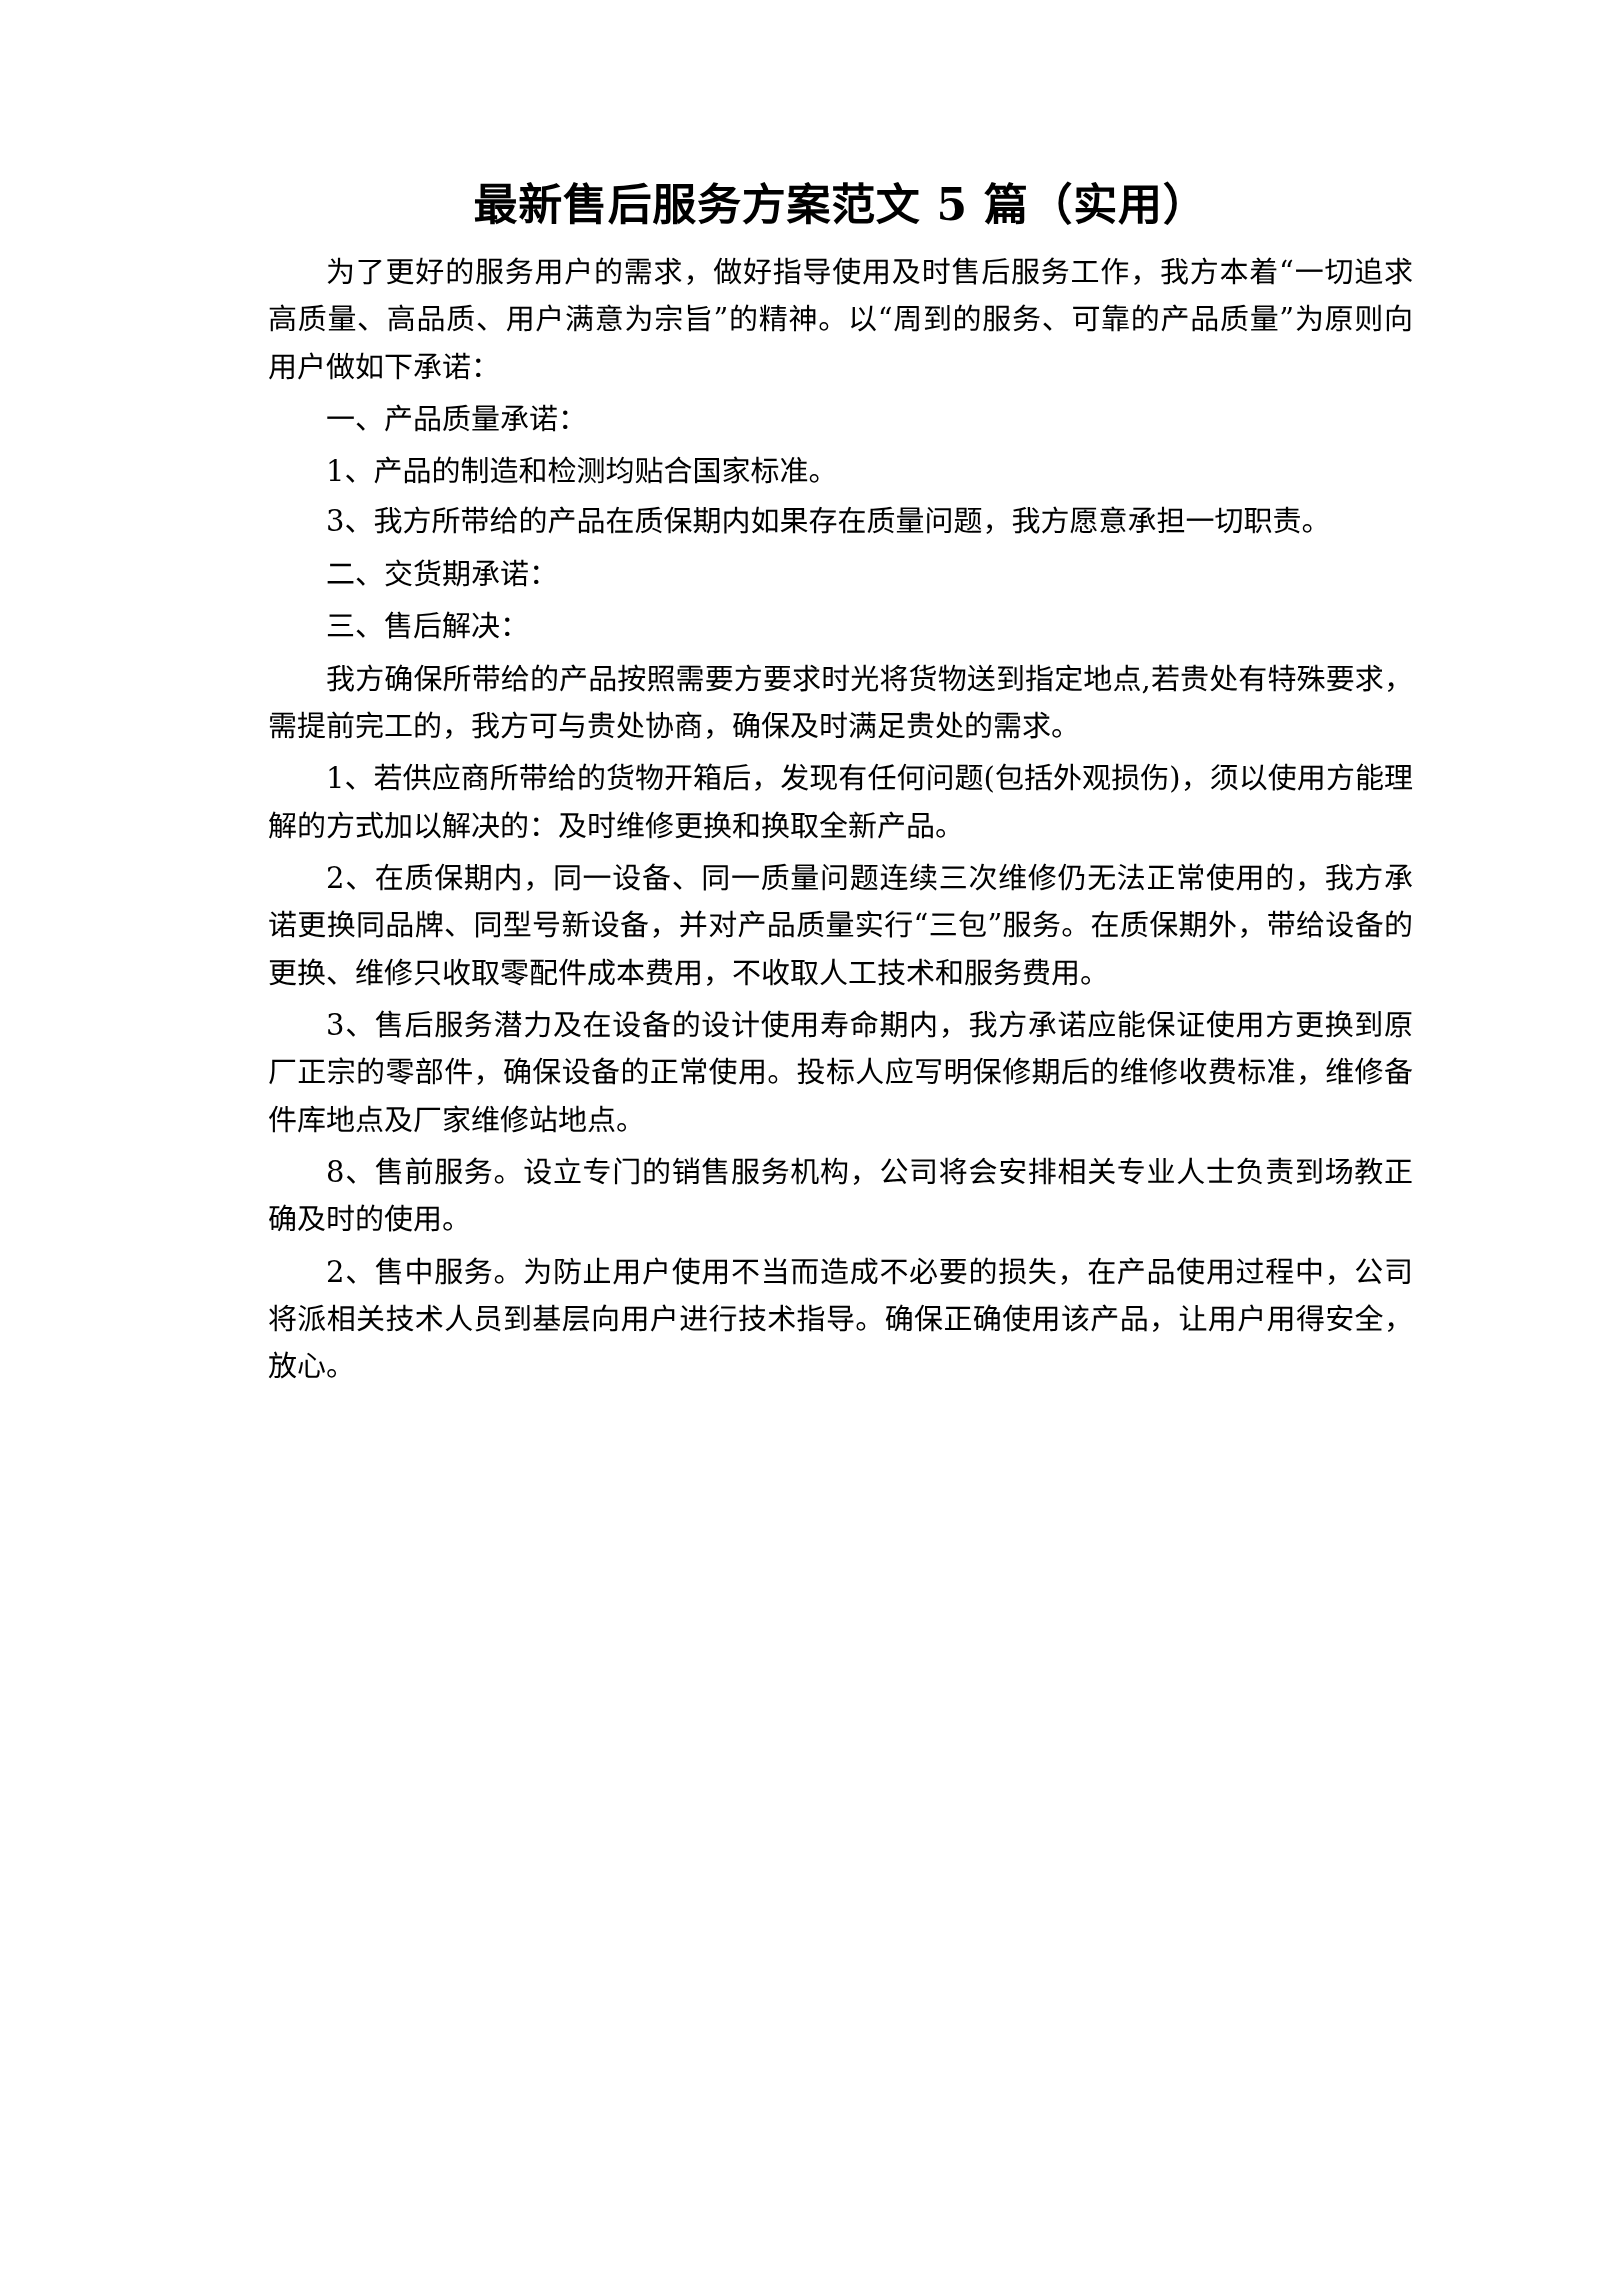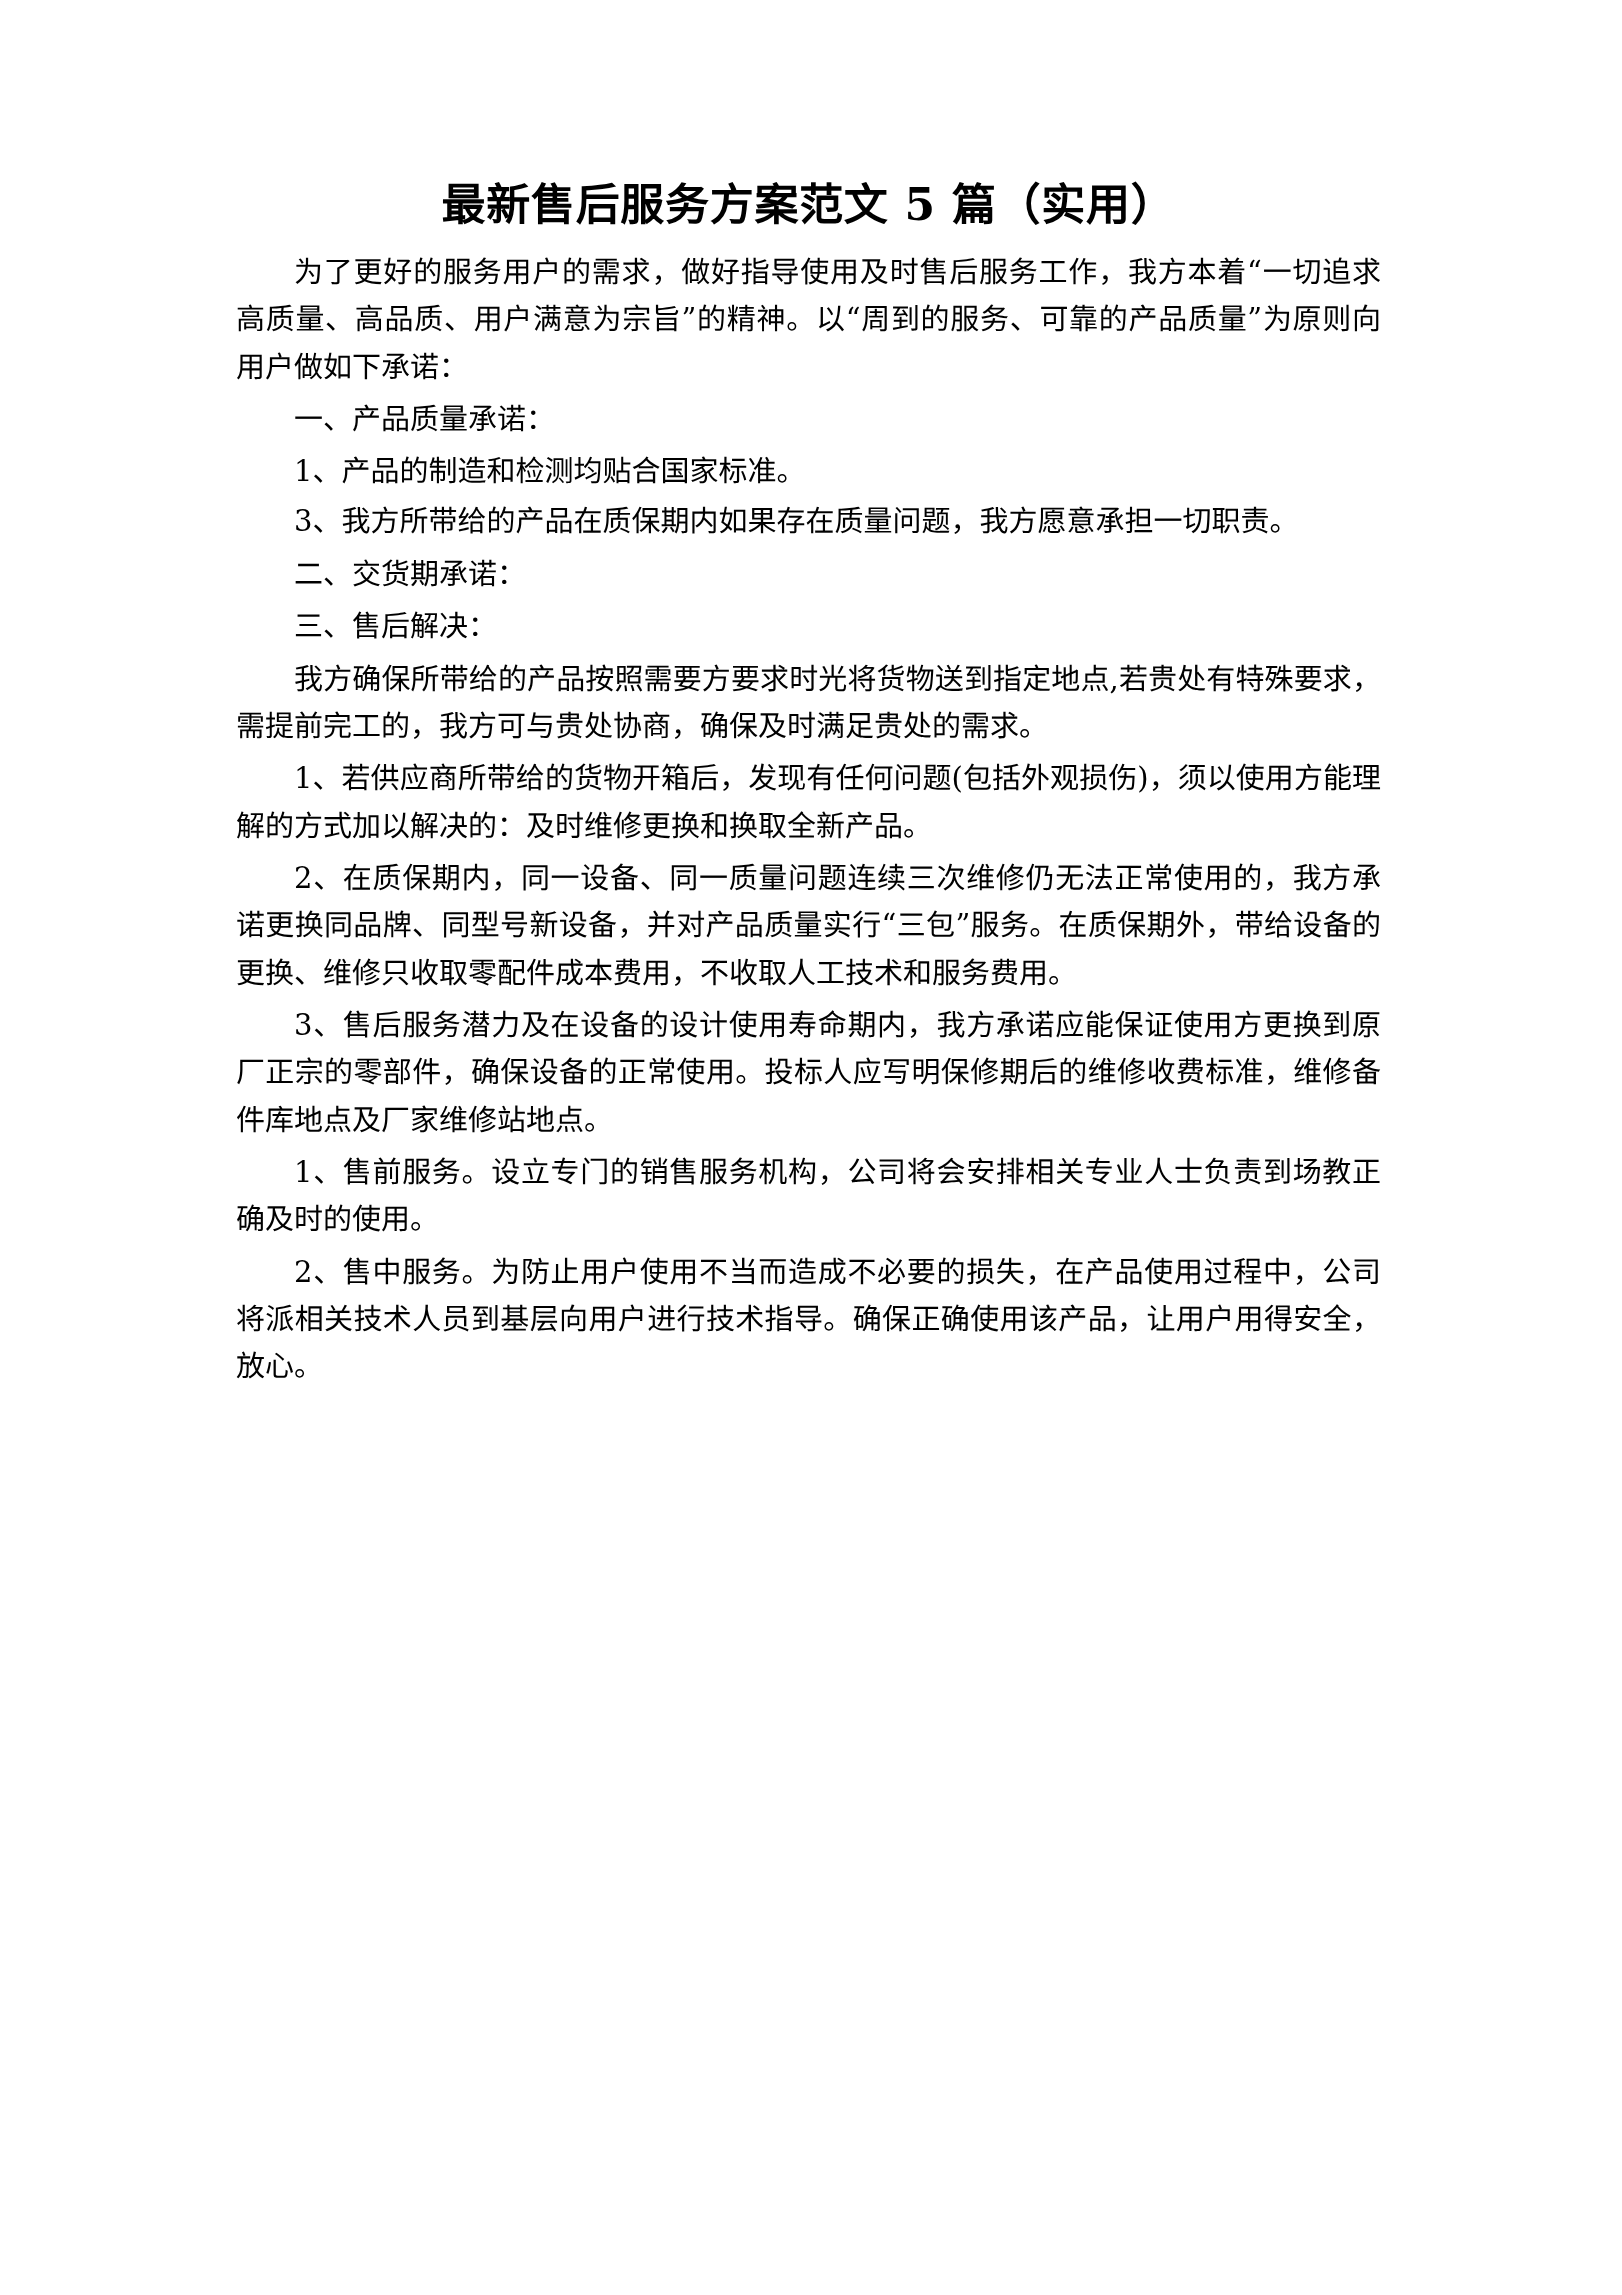--- a/index.html
+++ b/index.html
@@ -20,21 +20,21 @@
     height: 2295px;
     background: #ffffff;
     margin: 0 auto;
     overflow: hidden;
     box-sizing: border-box;
   }
 
   
   #doc-body {
     position: absolute;
-    left: 236px;
+    left: 268px;
     top: 177px;
     width: 1145px;
   }
 
   .doc-title {
     font-family: "DejaVu Serif", "Liberation Serif", serif;
     font-weight: bold;
     font-size: 44px;
     line-height: 1.28;
     text-align: center;
@@ -92,19 +92,19 @@
 
     <p class="para">我方确保所带给的产品按照需要方要求时光将货物送到指定地点,若贵处有特殊要求，需提前完工的，我方可与贵处协商，确保及时满足贵处的需求。</p>
 
     <p class="para">1、若供应商所带给的货物开箱后，发现有任何问题(包括外观损伤)，须以使用方能理解的方式加以解决的：及时维修更换和换取全新产品。</p>
 
     <p class="para">2、在质保期内，同一设备、同一质量问题连续三次维修仍无法正常使用的，我方承诺更换同品牌、同型号新设备，并对产品质量实行“三包”服务。在质保期外，带给设备的更换、维修只收取零配件成本费用，不收取人工技术和服务费用。</p>
 
     <p class="para">3、售后服务潜力及在设备的设计使用寿命期内，我方承诺应能保证使用方更换到原厂正宗的零部件，确保设备的正常使用。投标人应写明保修期后的维修收费标准，维修备件库地点及厂家维修站地点。</p>
 
 
-    <p class="para">1、售前服务。设立专门的销售服务机构，公司将会安排相关专业人士负责到场教正确及时的使用。</p>
+    <p class="para">8、售前服务。设立专门的销售服务机构，公司将会安排相关专业人士负责到场教正确及时的使用。</p>
 
     <p class="para">2、售中服务。为防止用户使用不当而造成不必要的损失，在产品使用过程中，公司将派相关技术人员到基层向用户进行技术指导。确保正确使用该产品，让用户用得安全，放心。</p>
 
   </div>
 </div>
 
 
 </body></html>

